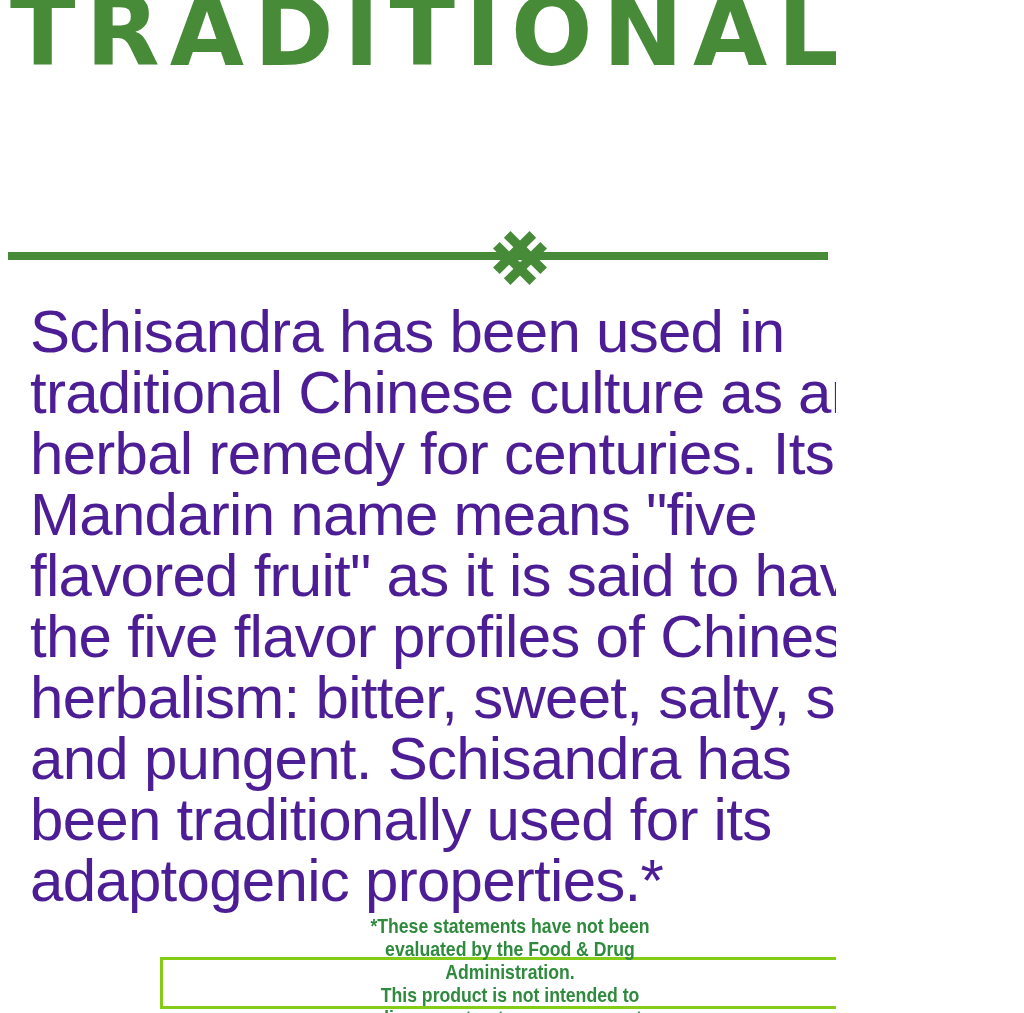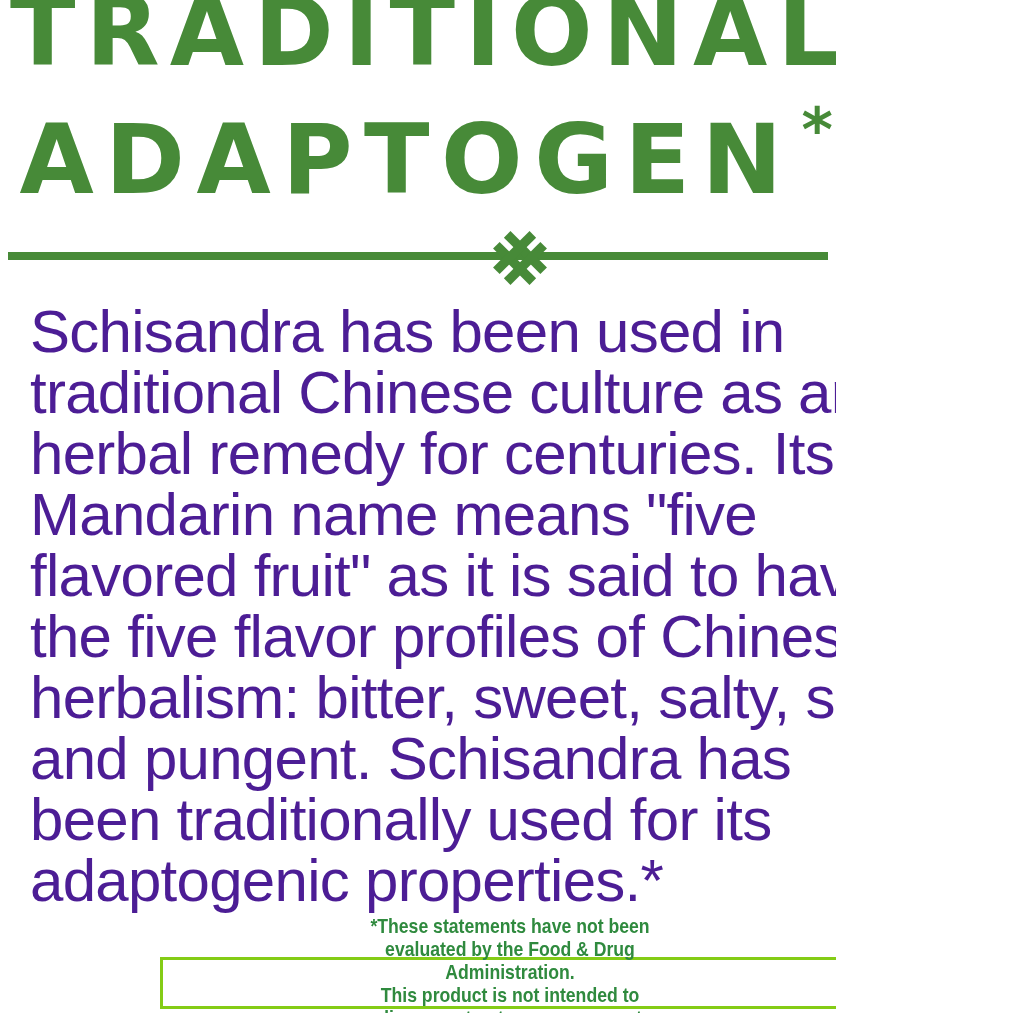--- a/index.html
+++ b/index.html
@@ -102,21 +102,20 @@
     white-space: pre-line;
   }
 </style>
 </head>
 <body>
 
 <div class="label-panel">
 
   <div class="headline">
     <div class="headline-line1">TRADITIONAL</div>
-    <div class="headline-line2"><span>ADAPTOGEN</span><span class="headline-sup">*</span></div>
   </div>
 
   <div class="divider-line"></div>
 
   <div class="lattice-wrap">
     <svg viewBox="-15 -15 130 130" width="78" height="78" aria-hidden="true">
       <g transform="rotate(45 50 50)" fill="#478a38">
         <rect x="7" y="29.5" width="86" height="15.5"></rect>
         <rect x="7" y="55" width="86" height="15.5"></rect>
         <rect x="29.5" y="7" width="15.5" height="86"></rect>

